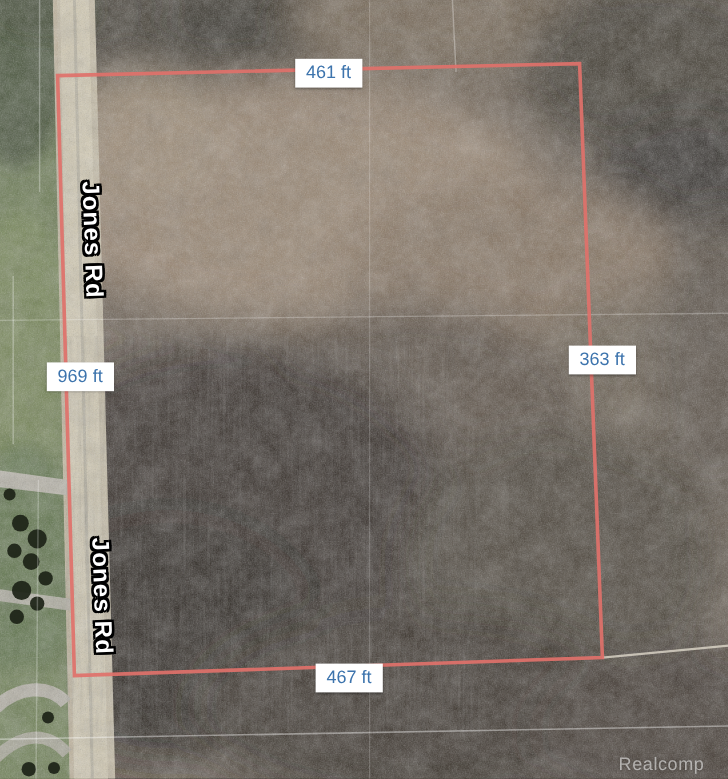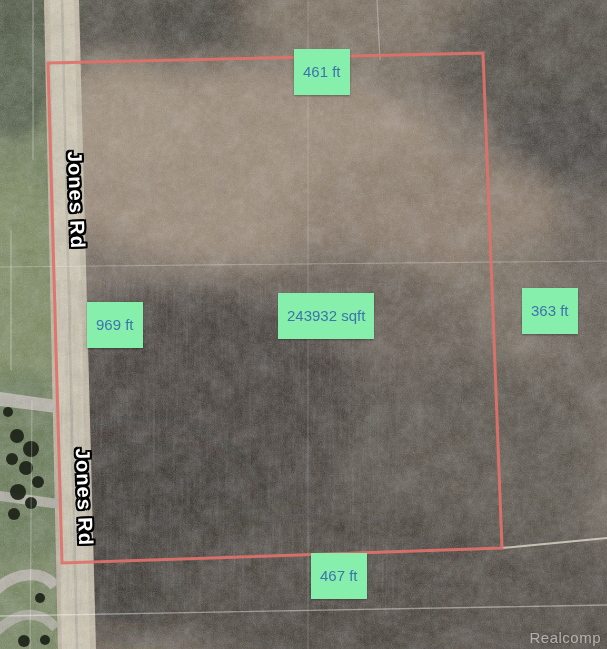--- a/index.html
+++ b/index.html
@@ -4,29 +4,28 @@
 <style>
   html,body{margin:0;padding:0;background:#222;}
   #viewport{
     position:relative;width:607px;height:649px;overflow:hidden;
     font-family:"Liberation Sans",sans-serif;
     user-select:none;
   }
   #satellite{position:absolute;left:0;top:0;width:607px;height:649px;display:block;}
   .measure-label{
     position:absolute;
-    background:#86efac;
+    background:#ffffff;
     color:#3d74ad;
     font-size:15px;
     line-height:1.2;
-    padding:14px 9px;
+    padding:3px 9px;
     white-space:nowrap;
     box-shadow:0 1px 2px rgba(0,0,0,.35);
     z-index:5;
-    margin-left:48px;
   }
   .road-label{
     position:absolute;
     z-index:4;
     color:#ffffff;
     font-size:20px;
     font-weight:bold;
     letter-spacing:1px;
     white-space:nowrap;
     transform:translate(-50%,-50%) rotate(88deg);
@@ -35,21 +34,21 @@
       0 -2px 0 #000, 0 2px 0 #000, -2px 0 0 #000, 2px 0 0 #000;
   }
   #road-label-upper{left:76px;top:200px;}
   #road-label-lower{left:84px;top:497px;}
   #label-top{left:246px;top:49px;}
   #label-left{left:39px;top:302px;}
   #label-right{left:474px;top:288px;}
   #label-bottom{left:263px;top:553px;}
   #label-area{left:230px;top:293px;}
   #watermark{
-    position:absolute;right:6px;bottom:3px;z-index:6;
+    position:absolute;right:20px;bottom:3px;z-index:6;
     color:rgba(255,255,255,0.55);
     font-size:15px;letter-spacing:.5px;
     text-shadow:0 0 2px rgba(0,0,0,.25);
   }
 </style>
 </head>
 <body>
 
 <div id="viewport">
 
@@ -156,19 +155,18 @@
       <path d="M502,548 L607,538" stroke="#ded8cb" stroke-width="2" opacity="0.8"></path>
     </g>
 
     <polygon points="48,63 483,53 502,548 62,563" fill="none" stroke="#e0716a" stroke-width="3" stroke-opacity="0.92"></polygon>
   </svg>
 
   <div class="measure-label" id="label-top">461 ft</div>
   <div class="measure-label" id="label-left">969 ft</div>
   <div class="measure-label" id="label-right">363 ft</div>
   <div class="measure-label" id="label-bottom">467 ft</div>
-  <div class="measure-label" id="label-area">243932 sqft</div>
 
   <div class="road-label" id="road-label-upper">Jones Rd</div>
   <div class="road-label" id="road-label-lower">Jones Rd</div>
 
   <div id="watermark">Realcomp</div>
 </div>
 
 </body></html>

